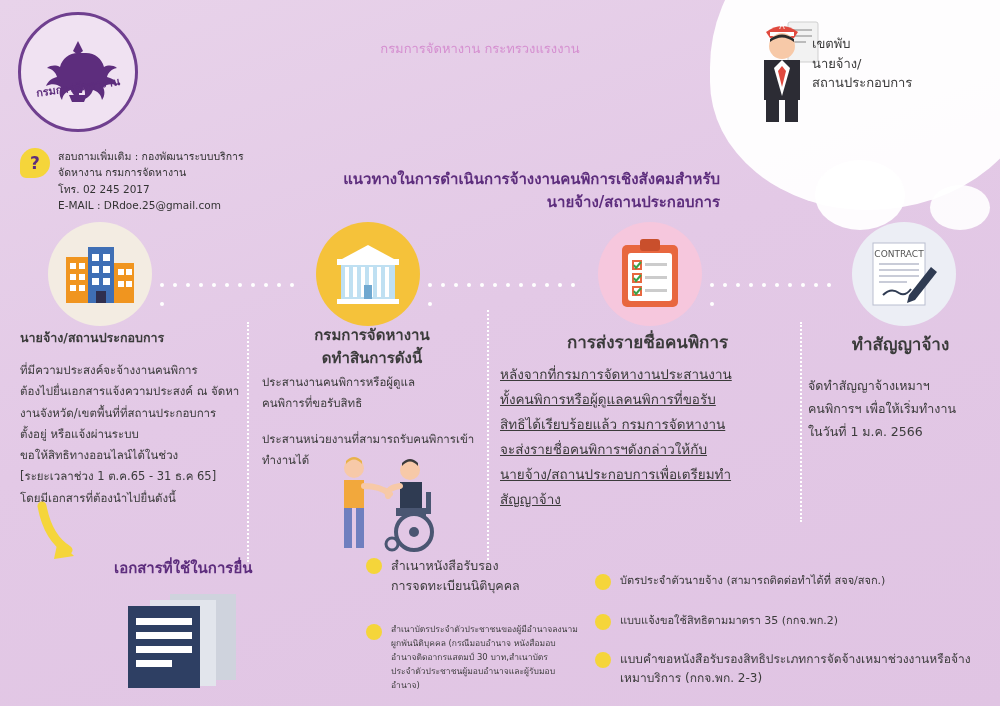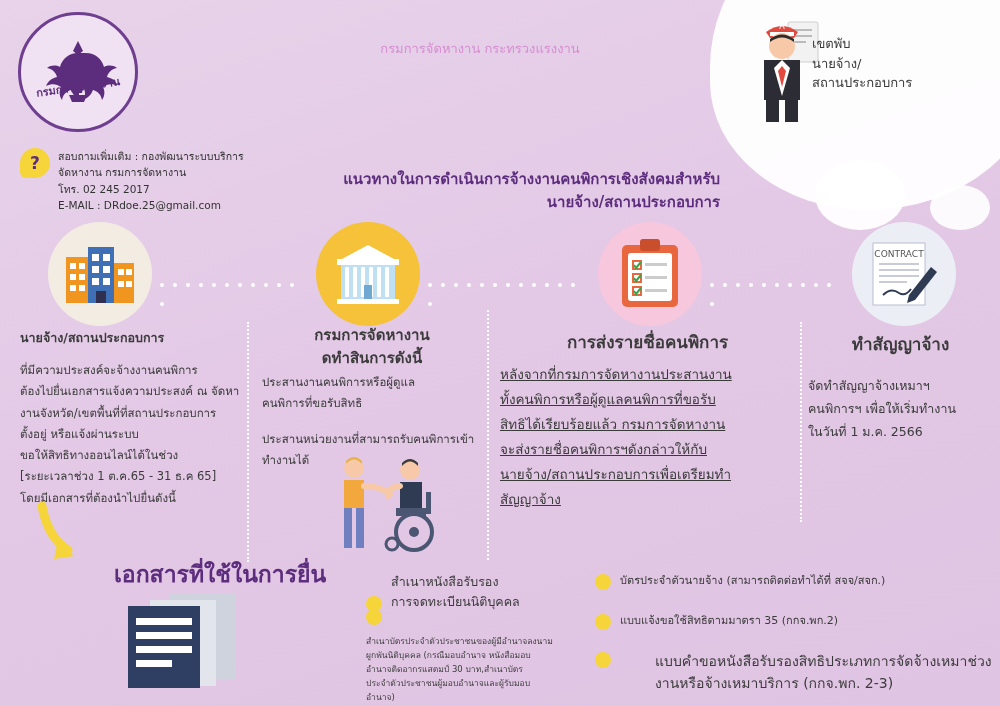--- a/index.html
+++ b/index.html
@@ -159,45 +159,45 @@
   .c4b { left: 808px; top: 374px; width: 186px; font-size: 12.5px; }
 
   
   .arrow {
     position: absolute; left: 36px; top: 500px; width: 70px; height: 70px;
   }
 
   
   .docs-title {
     position: absolute; left: 114px; top: 556px;
-    font-size: 23px; color: #5d2d7d; font-weight: bold;
+    font-size: 15px; color: #5d2d7d; font-weight: bold;
   }
 
   
   .papers { position: absolute; left: 110px; top: 592px; width: 160px; height: 100px; }
 
   
   .bullet-row { position: absolute; display: flex; gap: 9px; align-items: flex-start; }
   .bullet {
     flex: 0 0 16px; width: 16px; height: 16px; border-radius: 50%;
     background: #f5d53a; margin-top: 2px;
   }
   .bullet-text { color: #3b3b3b; line-height: 1.6; }
 
-  .b1 { left: 366px; top: 572px; width: 220px; align-items: flex-end; }
+  .b1 { left: 366px; top: 556px; width: 220px; }
   .b1 .bullet-text { font-size: 12.5px; }
-  .b2 { left: 366px; top: 607px; width: 225px; flex-direction: column; }
+  .b2 { left: 366px; top: 622px; width: 225px; }
   .b2 .bullet-text { font-size: 8.5px; line-height: 1.65; }
 
   .b3 { left: 595px; top: 572px; width: 400px; }
   .b3 .bullet-text { font-size: 11px; }
   .b4 { left: 595px; top: 612px; width: 400px; }
   .b4 .bullet-text { font-size: 11px; }
   .b5 { left: 595px; top: 650px; width: 402px; }
-  .b5 .bullet-text { font-size: 14px; margin-left: 35px; }
+  .b5 .bullet-text { font-size: 12px; }
 
   
   .wheelchair { position: absolute; left: 318px; top: 452px; width: 140px; height: 105px; }
 </style>
 </head>
 <body>
 
 <div class="page">
 
   <div class="splash"></div>

